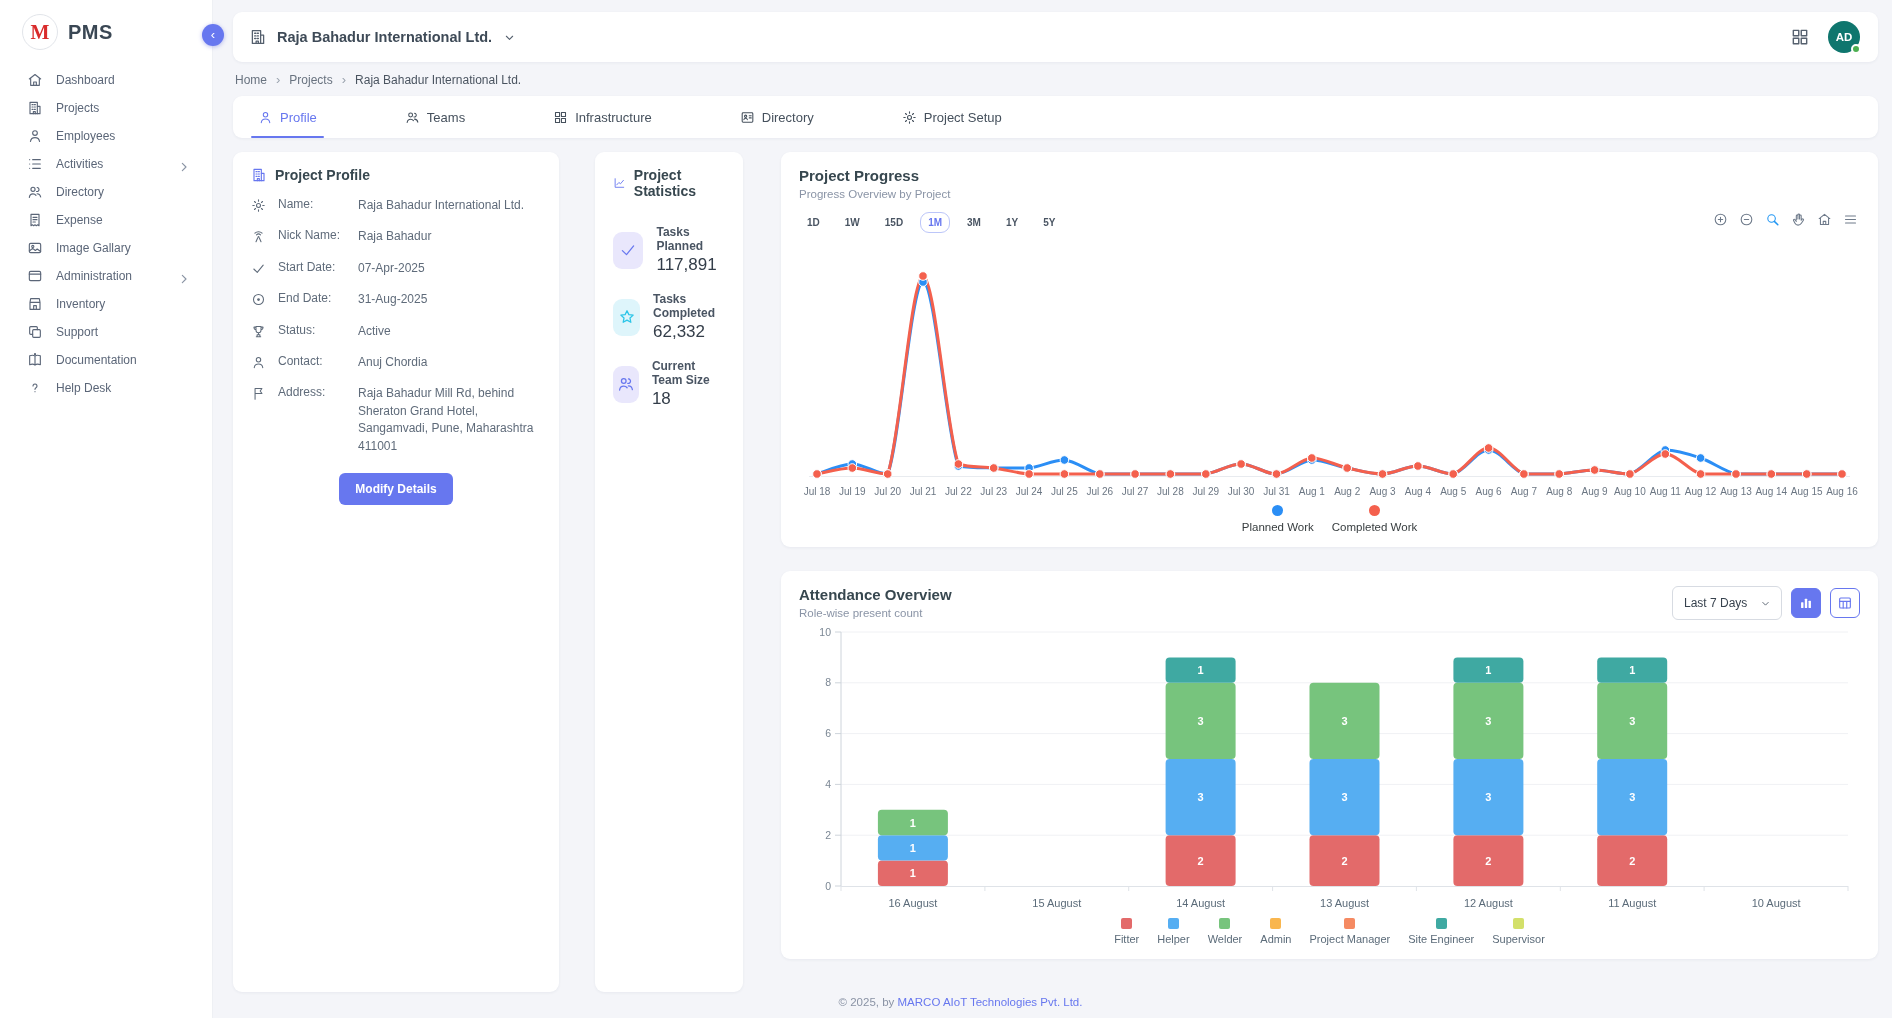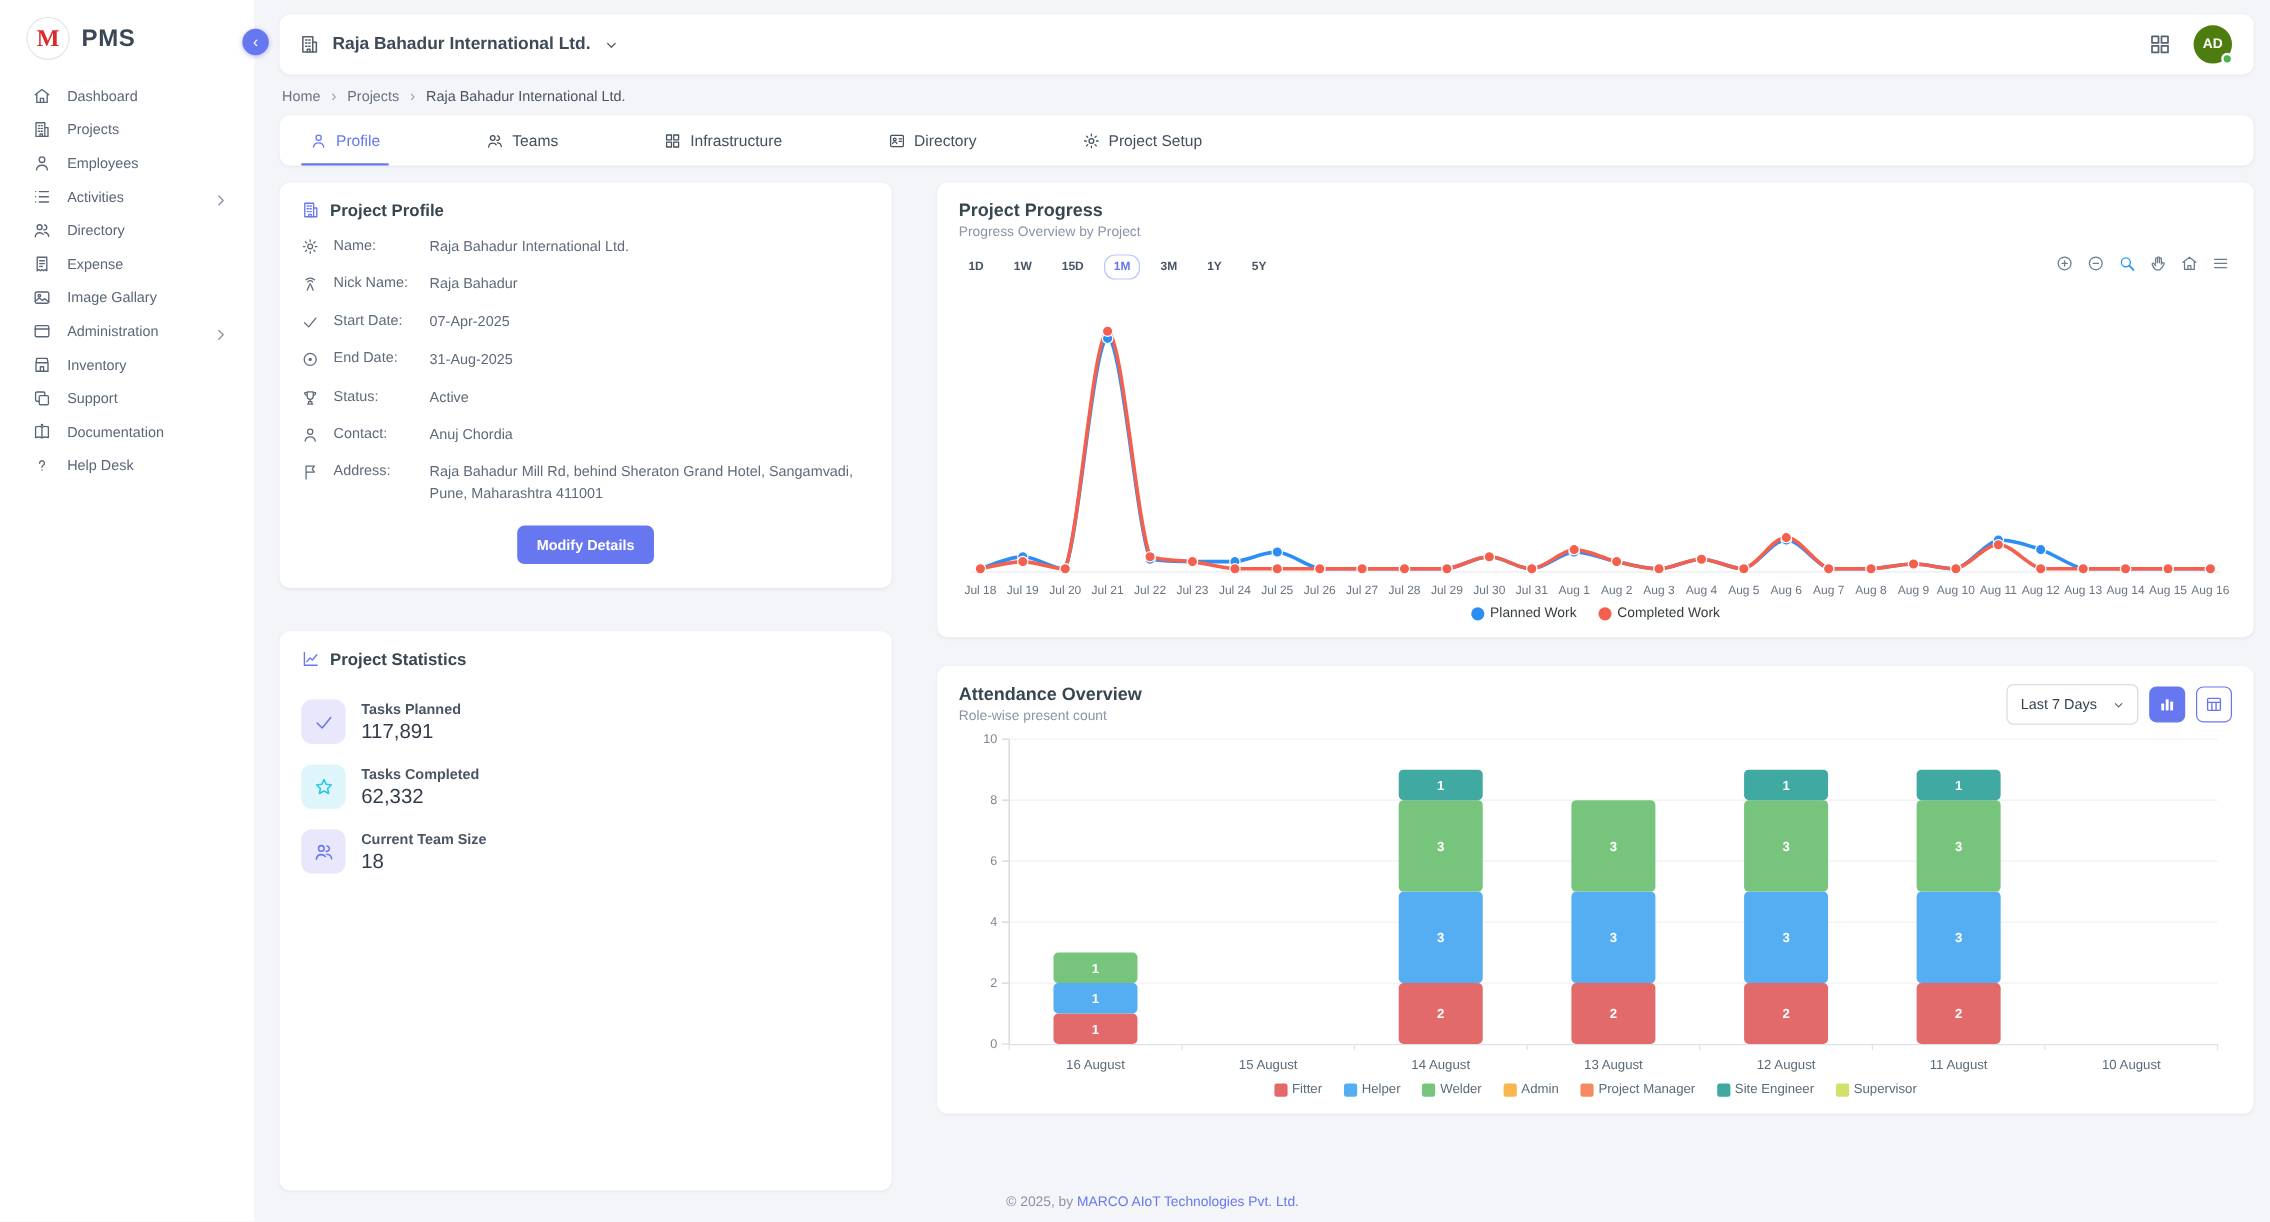--- a/index.html
+++ b/index.html
@@ -25,36 +25,36 @@
   .card { background:#fff; border-radius:9px; box-shadow:0 1px 3px rgba(40,50,80,.06); }
 
   .topbar { height:50px; display:flex; align-items:center; justify-content:space-between; padding:0 18px 0 16px; }
   .company-select { display:flex; align-items:center; gap:10px; cursor:pointer; }
   .company-select .ic { width:18px; height:18px; color:#55606e; }
   .company-name { font-size:14.5px; font-weight:600; color:#3e4a57; }
   .company-select .chev { width:15px; height:15px; color:#55606e; }
   .topbar-right { display:flex; align-items:center; gap:18px; }
   .apps-btn { width:20px; height:20px; color:#55606e; cursor:pointer; background:none; border:none; }
   .apps-btn .ic { width:20px; height:20px; }
-  .avatar { position:relative; width:32px; height:32px; border-radius:50%; background:#4d7c0f; color:#fff; font-size:11.5px; font-weight:bold; display:flex; align-items:center; justify-content:center; cursor:pointer; }
+  .avatar { position:relative; width:32px; height:32px; border-radius:50%; background:#0f766e; color:#fff; font-size:11.5px; font-weight:bold; display:flex; align-items:center; justify-content:center; cursor:pointer; }
   .avatar .dot { position:absolute; right:-1px; bottom:-1px; width:10px; height:10px; border-radius:50%; background:#4caf50; border:2px solid #fff; }
 
   .breadcrumb { display:flex; align-items:center; gap:9px; font-size:12px; color:#68727f; margin:10px 0 9px 2px; }
   .breadcrumb .sep { color:#9aa3ae; font-size:13px; }
   .breadcrumb .crumb { cursor:pointer; }
   .breadcrumb .current { color:#4a5460; }
 
   .tabs { display:flex; align-items:stretch; padding:0 8px 0 22px; height:42px;gap:47px; }
   .tab { display:flex; align-items:center; gap:7px; font-size:13px; color:#45505c; margin-right:35px; padding:0 3px; position:relative; cursor:pointer; }
   .tab .ic { width:15px; height:15px; }
   .tab.active { color:#6777ef; }
   .tab.active::after { content:""; position:absolute; left:-4px; right:-4px; bottom:0; height:2px; background:#6777ef; border-radius:2px; }
 
   .content { display:flex; gap:38px; margin-top:14px; flex:1; }
-  .col-left { width:510px; flex:0 0 510px; display:flex; flex-direction:column; gap:36px; }
+  .col-left { width:510px; flex:0 0 510px; display:flex; flex-direction:row; gap:36px; }
   .col-right { flex:1; display:flex; flex-direction:column; gap:24px; }
 
   .card-title-row { display:flex; align-items:center; gap:8px; }
   .card-title-row .ic { width:16px; height:16px; color:#6777ef; }
   .card-title { font-size:14px; font-weight:bold; color:#37474f; }
 
   
   .profile-card { padding:15px 18px 18px 18px; }
   .p-field { display:flex; align-items:flex-start; margin-top:14px; font-size:12px; color:#5f6b7a; }
   .p-field .ic { width:15px; height:15px; color:#5f6b7a; flex:0 0 15px; margin-right:12px; margin-top:1px; }
@@ -78,21 +78,21 @@
   .chart-subtitle { font-size:11.5px; color:#8a94a6; margin-top:4px; }
   .ranges { display:flex; align-items:center; gap:9px; margin-top:12px; }
   .range-btn { font-size:10px; font-weight:bold; color:#4a5563; background:none; border:1px solid transparent; padding:4px 7px; cursor:pointer; font-family:"Liberation Sans", sans-serif; }
   .range-btn.active { color:#6777ef; border:1px solid #bcc6f9; border-radius:9px; }
   .chart-toolbar { position:absolute; right:20px; top:60px; display:flex; gap:11px; }
   .tool-btn { background:none; border:none; cursor:pointer; color:#6e7a8a; padding:0; }
   .tool-btn .ic { width:15px; height:15px; }
   .tool-btn.active-tool { color:#2196f3; }
   .line-chart-wrap svg { display:block; width:100%; }
   .chart-legend { display:flex; justify-content:center; gap:18px; font-size:11.5px; color:#373d3f; margin:0 0 4px 0; }
-  .legend-item { display:flex; align-items:center; gap:5px; cursor:pointer; }
+  .legend-item { display:flex; align-items:center; gap:5px; cursor:pointer;flex-direction:column; }
   .legend-dot { width:11px; height:11px; border-radius:50%; }
   .legend-sq { width:11px; height:11px; border-radius:2px; }
 
   
   .attendance-card { padding:15px 18px 10px 18px; }
   .att-header { display:flex; justify-content:space-between; align-items:flex-start; }
   .att-controls { display:flex; align-items:center; gap:9px; }
   .select-box { display:flex; align-items:center; justify-content:space-between; width:110px; height:34px; border:1px solid #d7dbe2; border-radius:6px; padding:0 9px 0 11px; font-size:12px; color:#37424e; cursor:pointer; background:#fff; }
   .select-box .chev { width:13px; height:13px; color:#55606e; }
   .icon-toggle { width:30px; height:30px; border-radius:6px; display:flex; align-items:center; justify-content:center; cursor:pointer; border:1.5px solid #6777ef; background:#fff; color:#6777ef; }

